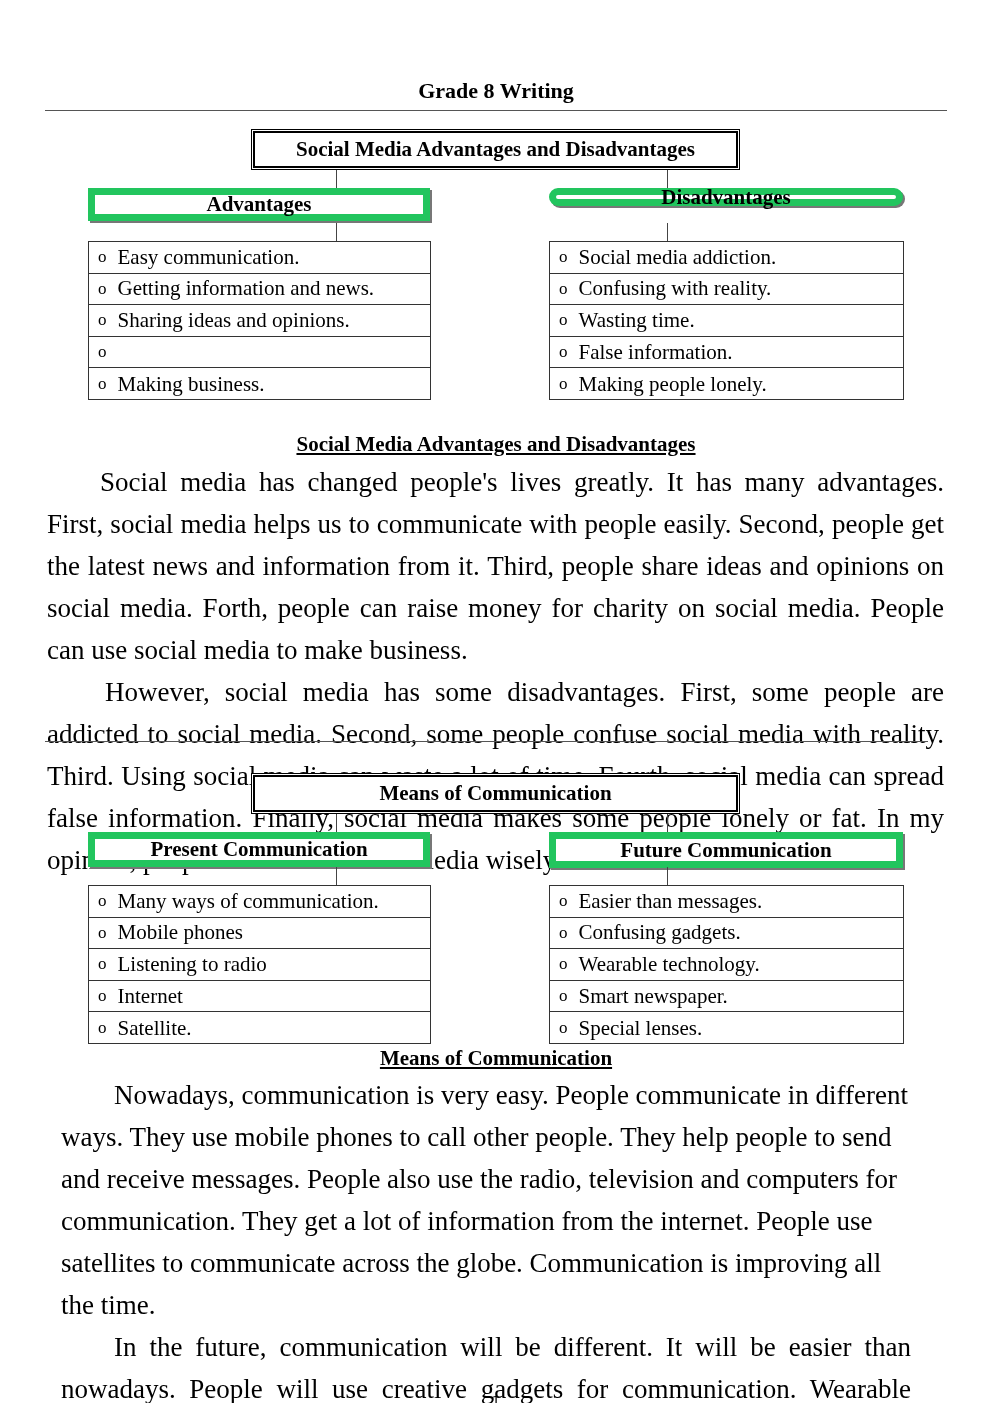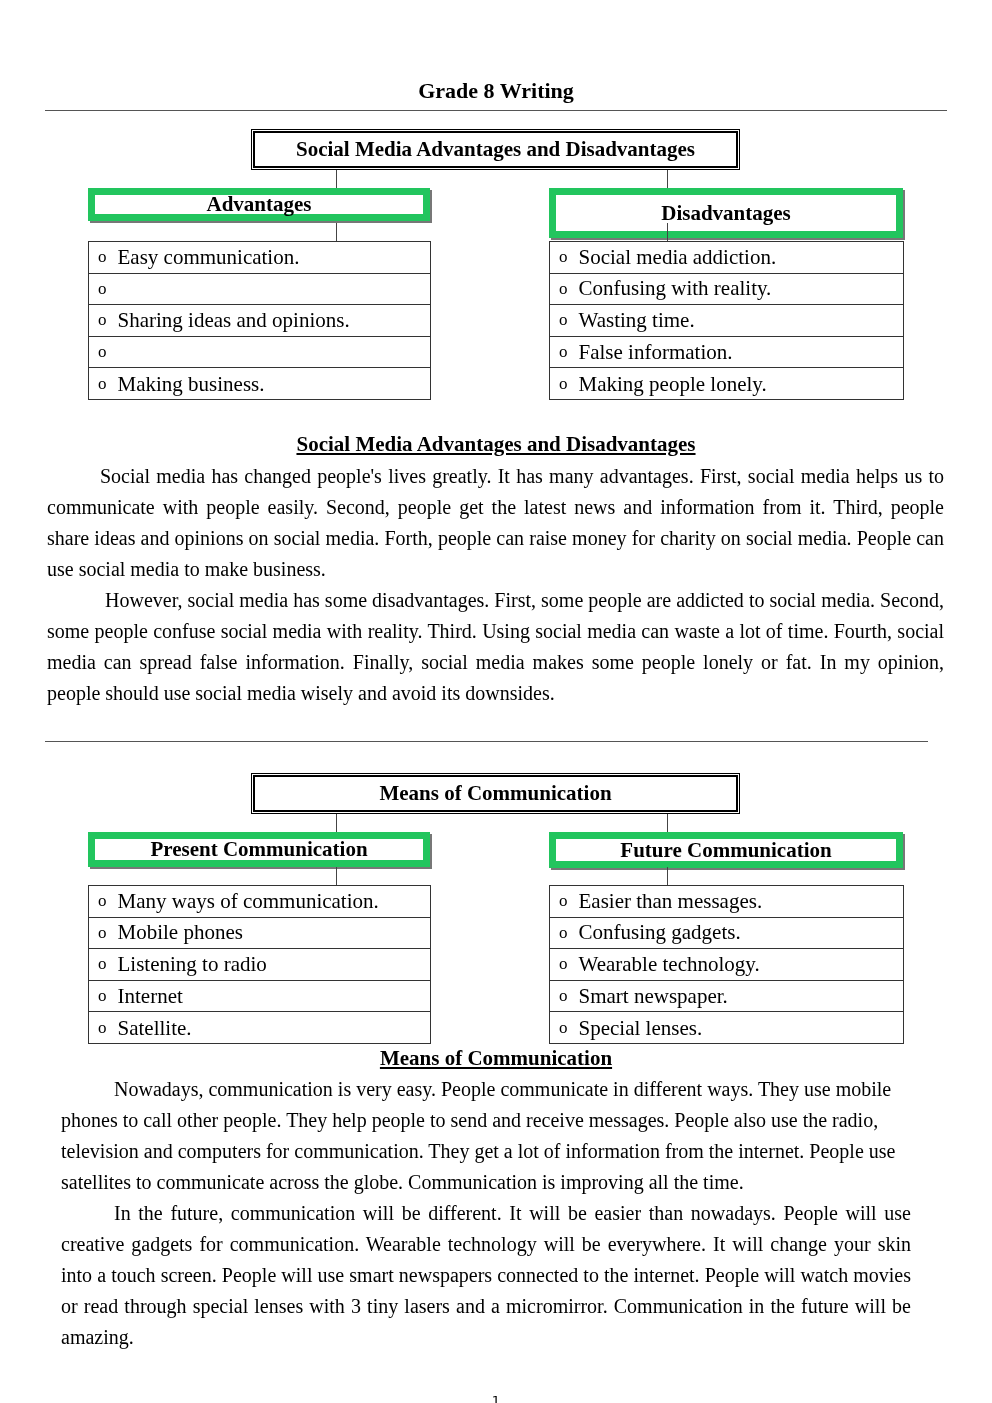--- a/index.html
+++ b/index.html
@@ -10,21 +10,21 @@
   .hr { background:#555; height:1px; }
   .main-box { border:3px double #000; box-sizing:border-box; text-align:center; font-weight:bold; font-size:21px; background:#fff; }
   .main-box .inner { border:1px solid #000; height:100%; box-sizing:border-box; display:flex; align-items:center; justify-content:center; }
   .head-box { border:7px solid #22c55e; box-shadow:2px 2px 0 #777; box-sizing:border-box; display:flex; align-items:center; justify-content:center; font-weight:bold; font-size:21px; background:#fff; }
   .vline { width:1px; background:#444; }
   .list { border:1px solid #333; box-sizing:border-box; background:#fff; }
   .list .row { height:31.6px; border-bottom:1px solid #333; box-sizing:border-box; display:flex; align-items:center; padding-left:9px; font-size:21px; white-space:nowrap; }
   .list .row:last-child { border-bottom:none; }
   .bullet { font-size:17px; margin-right:11px; }
   .sec-title { left:0; width:992px; text-align:center; font-weight:bold; font-size:21px; text-decoration:underline; }
-  .para { font-size:20px; line-height:31px; text-align:justify; }
+  .para { font-size:27px; line-height:42px; text-align:justify; }
   .para p { margin:0; text-indent:53px; }
   .pagenum { left:0; width:992px; top:1362px; text-align:center; font-family:"DejaVu Sans", sans-serif; font-size:13px; }
 </style>
 </head>
 <body>
 
 <div class="abs title">Grade 8 Writing</div>
 <div class="abs hr" style="left:45px; width:902px; top:79px;"></div>
 
 <div>
@@ -32,33 +32,34 @@
     <div class="inner">
         <span>Social Media Advantages and Disadvantages</span>
       </div>
   </div>
   <div class="abs vline" style="left:336px; top:139px; height:18px;"></div>
   <div class="abs vline" style="left:667px; top:139px; height:18px;"></div>
 
   <div class="abs head-box" style="left:88px; top:157px; width:342px; height:33px;">
     <span>Advantages</span>
   </div>
-  <div class="abs head-box" style="left:549px; top:157px; width:354px; height:50px;">
+  <div class="abs head-box" style="left:549px; top:157px; width:354px; height:18px;border-radius:16px;">
     <span>Disadvantages</span>
   </div>
   <div class="abs vline" style="left:336px; top:192px; height:18px;"></div>
   <div class="abs vline" style="left:667px; top:192px; height:18px;"></div>
 
   <div class="abs list" style="left:88px; top:210px; width:343px; height:159px;">
     <div class="row">
         <span class="bullet">o</span>
         <span>Easy communication.</span>
       </div>
     <div class="row">
         <span class="bullet">o</span>
+        <span>Getting information and news.</span>
       </div>
     <div class="row">
         <span class="bullet">o</span>
         <span>Sharing ideas and opinions.</span>
       </div>
     <div class="row">
         <span class="bullet">o</span>
       </div>
     <div class="row">
         <span class="bullet">o</span>

